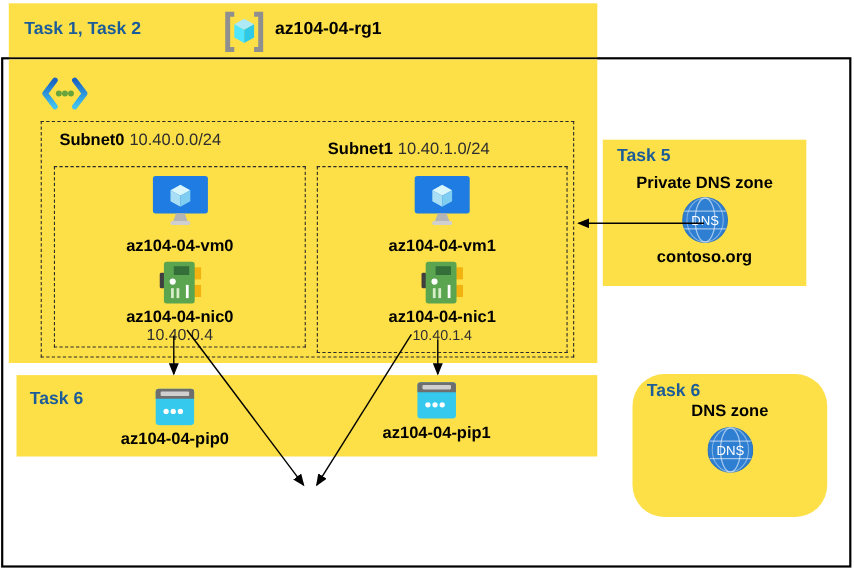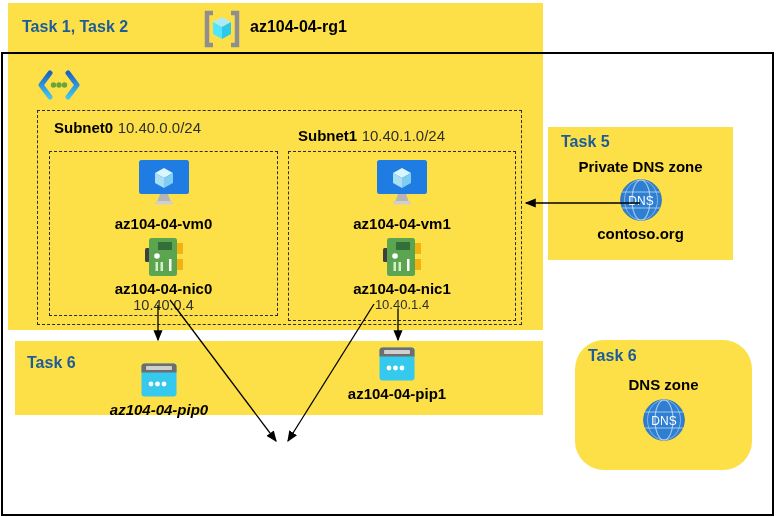--- a/index.html
+++ b/index.html
@@ -123,21 +123,21 @@
           <rect x="24" y="22" width="2.5" height="12" fill="#ffffff"></rect>
         </svg>
         <div class="bold-label" style="margin-top:3px;">az104-04-nic1</div>
         <div class="reg-text" style="font-size:13px;">10.40.1.4</div>
       </div>
     </div>
   </div>
 
   <div class="panel" style="left:15px; top:341px; width:528px; height:74px;">
     <div class="heading" style="left:12px; top:13px;">Task 6</div>
-    <div class="node" style="left:74px; top:22px; width:140px;font-style:italic;">
+    <div class="node" style="left:74px; top:12px; width:140px;">
       <svg width="36" height="34" viewBox="0 0 36 34">
         <rect x="0.5" y="0.5" width="35" height="33" rx="3" fill="#35c9ee"></rect>
         <path d="M0.5,3.5 Q0.5,0.5 3.5,0.5 H32.5 Q35.5,0.5 35.5,3.5 V9.5 H0.5 Z" fill="#6e6e6e"></path>
         <rect x="5" y="3" width="26" height="4" rx="1" fill="#cfcfcf"></rect>
         <circle cx="10" cy="21" r="2.4" fill="#fff"></circle>
         <circle cx="16.5" cy="21" r="2.4" fill="#fff"></circle>
         <circle cx="23" cy="21" r="2.4" fill="#fff"></circle>
       </svg>
       <div class="bold-label" style="margin-top:4px;">az104-04-pip0</div>
     </div>
@@ -166,21 +166,21 @@
         <line x1="2" y1="13" x2="40" y2="13" stroke="rgba(255,255,255,0.55)" stroke-width="1.2"></line>
         <line x1="2" y1="29" x2="40" y2="29" stroke="rgba(255,255,255,0.55)" stroke-width="1.2"></line>
         <text x="21" y="25.5" text-anchor="middle" font-size="12" fill="#ffffff" font-family="Liberation Sans, sans-serif">DNS</text>
       </svg>
       <div class="bold-label" style="margin-top:4px;">contoso.org</div>
     </div>
   </div>
 
   <div class="panel" style="left:575px; top:340px; width:177px; height:130px;border-radius:29px;">
     <div class="heading" style="left:13px; top:7px;">Task 6</div>
-    <div class="centered-col" style="position:absolute; left:0; top:36px; width:100%;text-align:center;">
+    <div class="centered-col" style="position:absolute; left:0; top:25px; width:100%;text-align:center;">
       <div class="bold-label">DNS zone</div>
       <svg style="margin-top:6px;" width="42" height="42" viewBox="0 0 42 42">
         <circle cx="21" cy="21" r="20.3" fill="#2e7fd2" stroke="#2a74c0" stroke-width="1"></circle>
         <ellipse cx="21" cy="21" rx="9" ry="20" fill="none" stroke="rgba(255,255,255,0.55)" stroke-width="1.2"></ellipse>
         <ellipse cx="21" cy="21" rx="16.5" ry="20" fill="none" stroke="rgba(255,255,255,0.4)" stroke-width="1"></ellipse>
         <line x1="2" y1="13" x2="40" y2="13" stroke="rgba(255,255,255,0.55)" stroke-width="1.2"></line>
         <line x1="2" y1="29" x2="40" y2="29" stroke="rgba(255,255,255,0.55)" stroke-width="1.2"></line>
         <text x="21" y="25.5" text-anchor="middle" font-size="12" fill="#ffffff" font-family="Liberation Sans, sans-serif">DNS</text>
       </svg>
     </div>

